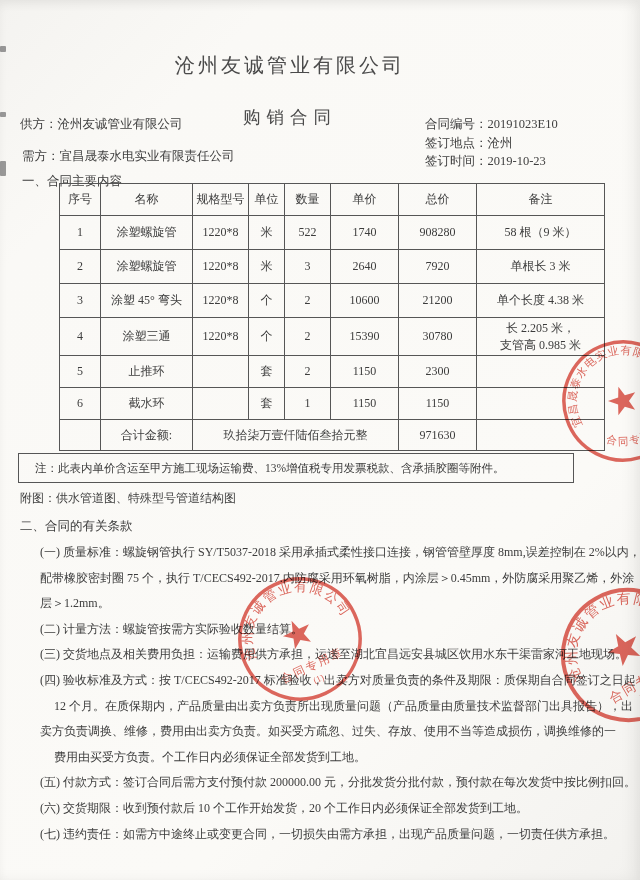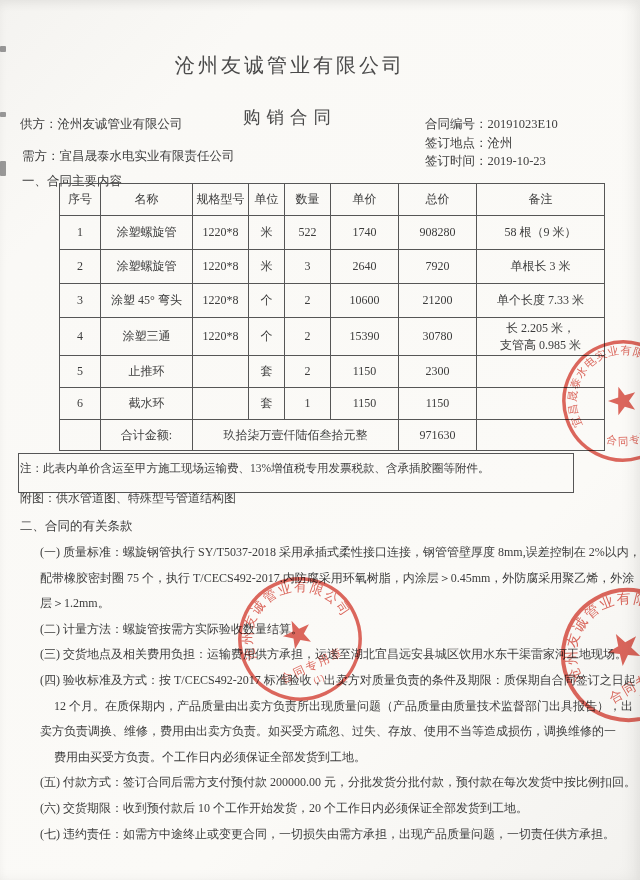--- a/index.html
+++ b/index.html
@@ -26,23 +26,23 @@
     border-collapse:collapse;table-layout:fixed;
     width:545px;font-size:12px;color:#3c3c3c;
   }
   table.goods td,table.goods th{
     border:1px solid #565656;text-align:center;vertical-align:middle;
     font-weight:normal;padding:0 2px;overflow:hidden;
   }
   table.goods{border:1.5px solid #4c4c4c;margin-left:41px;}
   td.remark{white-space:pre-line;line-height:1.35;}
   .note-box{
-    left:18px;top:453px;width:556px;height:40px;
+    left:18px;top:453px;width:556px;height:30px;
     border:1px solid #565656;box-sizing:border-box;
-    font-size:11.5px;line-height:28px;padding-left:1px;white-space:nowrap;
+    font-size:11.5px;line-height:28px;padding-left:16px;white-space:nowrap;
   }
   .clauses{left:20px;top:540px;width:575px;margin-left:20px;}
   .clause-line{font-size:12px;line-height:25.6px;height:25.6px;white-space:nowrap;color:#3c3c3c;}
   .clause-line.ind{padding-left:14px;}
   
   .stamp{mix-blend-mode:multiply;opacity:.82;}
   .stamp text{fill:#d8473b;}
   .stamp .ring{stroke:#d8473b;fill:none;}
   .stamp .star{fill:#d8473b;}
   
@@ -116,21 +116,21 @@
       <td class="remark">单根长 3 米</td>
     </tr>
     <tr style="height:34px">
       <td>3</td>
       <td>涂塑 45° 弯头</td>
       <td>1220*8</td>
       <td>个</td>
       <td>2</td>
       <td>10600</td>
       <td>21200</td>
-      <td class="remark">单个长度 7.33 米</td>
+      <td class="remark">单个长度 4.38 米</td>
     </tr>
     <tr style="height:38px">
       <td>4</td>
       <td>涂塑三通</td>
       <td>1220*8</td>
       <td>个</td>
       <td>2</td>
       <td>15390</td>
       <td>30780</td>
       <td class="remark">长 2.205 米，

